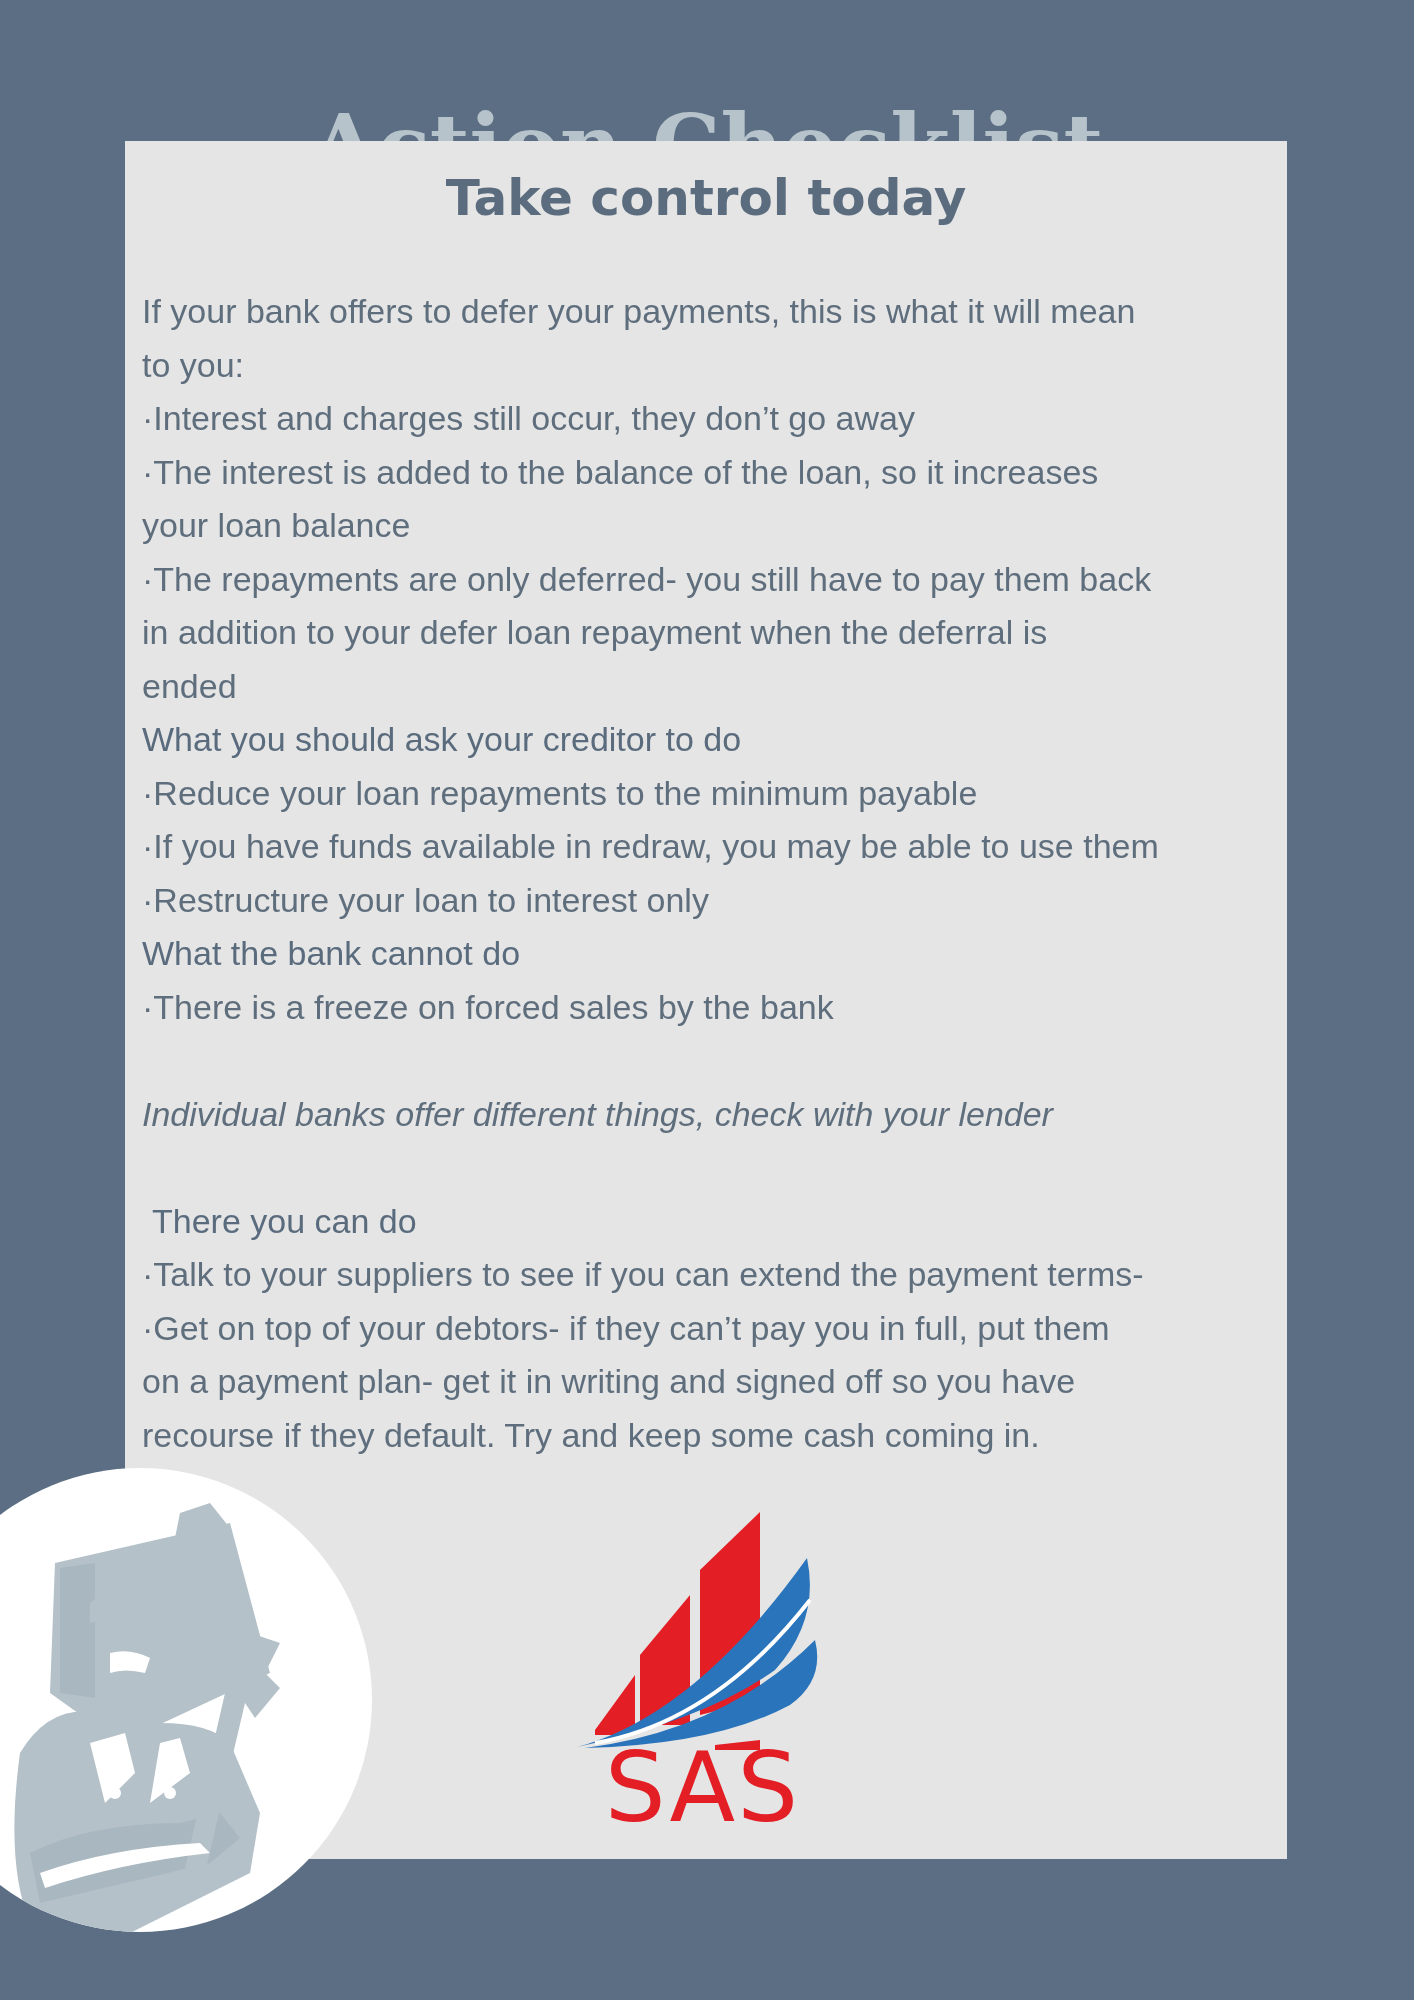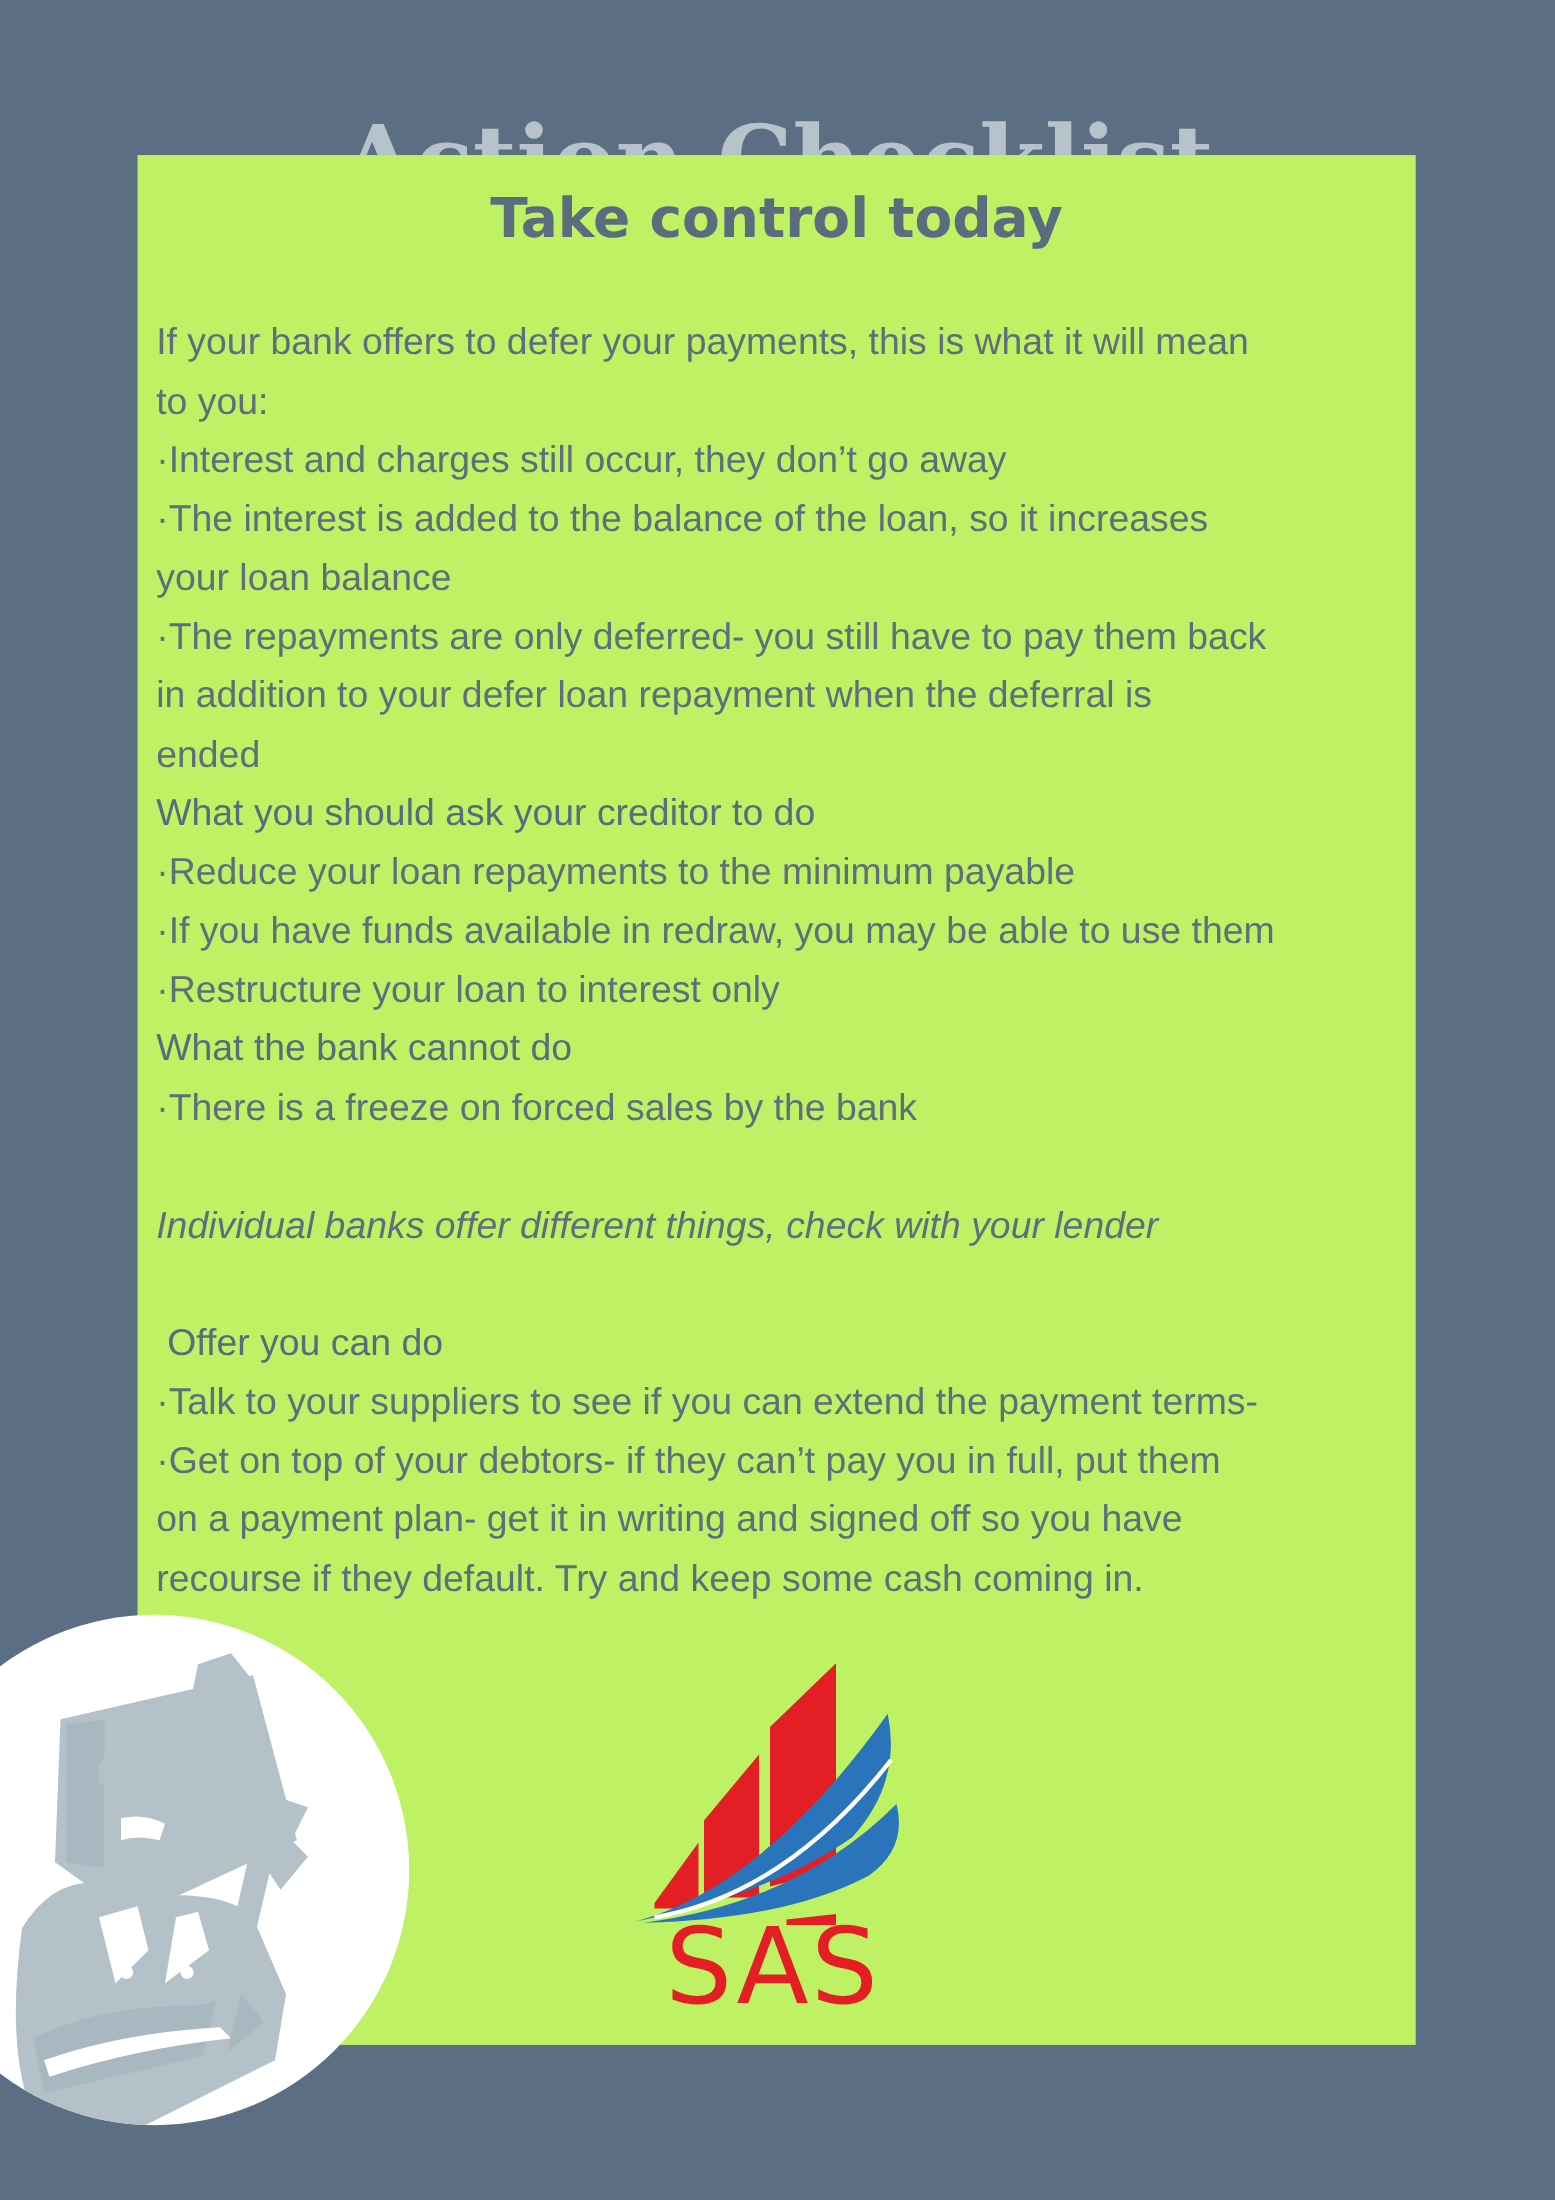--- a/index.html
+++ b/index.html
@@ -26,21 +26,21 @@
       line-height: 100px;
       color: #b7c3ca;
       letter-spacing: 0px;
     }
     .card {
       position: absolute;
       left: 125px;
       top: 141px;
       width: 1162px;
       height: 1718px;
-      background: #bef264;
+      background: #e5e5e5;
     }
     .card-title {
       position: absolute;
       left: 0;
       top: 22px;
       width: 1162px;
       text-align: center;
       font-family: "DejaVu Sans", sans-serif;
       font-weight: bold;
       font-size: 50px;
@@ -129,21 +129,21 @@
     <p>ended</p>
     <p class="h">What you should ask your creditor to do</p>
     <p>·Reduce your loan repayments to the minimum payable</p>
     <p>·If you have funds available in redraw, you may be able to use them</p>
     <p>·Restructure your loan to interest only</p>
     <p class="h">What the bank cannot do</p>
     <p>·There is a freeze on forced sales by the bank</p>
     <div class="blank"></div>
     <p class="italic">Individual banks offer different things, check with your lender</p>
     <div class="blank"></div>
-    <p class="h indent">Offer you can do</p>
+    <p class="h indent">There you can do</p>
     <p>·Talk to your suppliers to see if you can extend the payment terms-</p>
     <p>·Get on top of your debtors- if they can’t pay you in full, put them</p>
     <p>on a payment plan- get it in writing and signed off so you have</p>
     <p>recourse if they default. Try and keep some cash coming in.</p>
   </div>
 </div>
 
 <div class="circle">
   <svg class="plumber" width="320" height="440" viewBox="0 0 320 440">
     <g fill="#b4c1c9">

